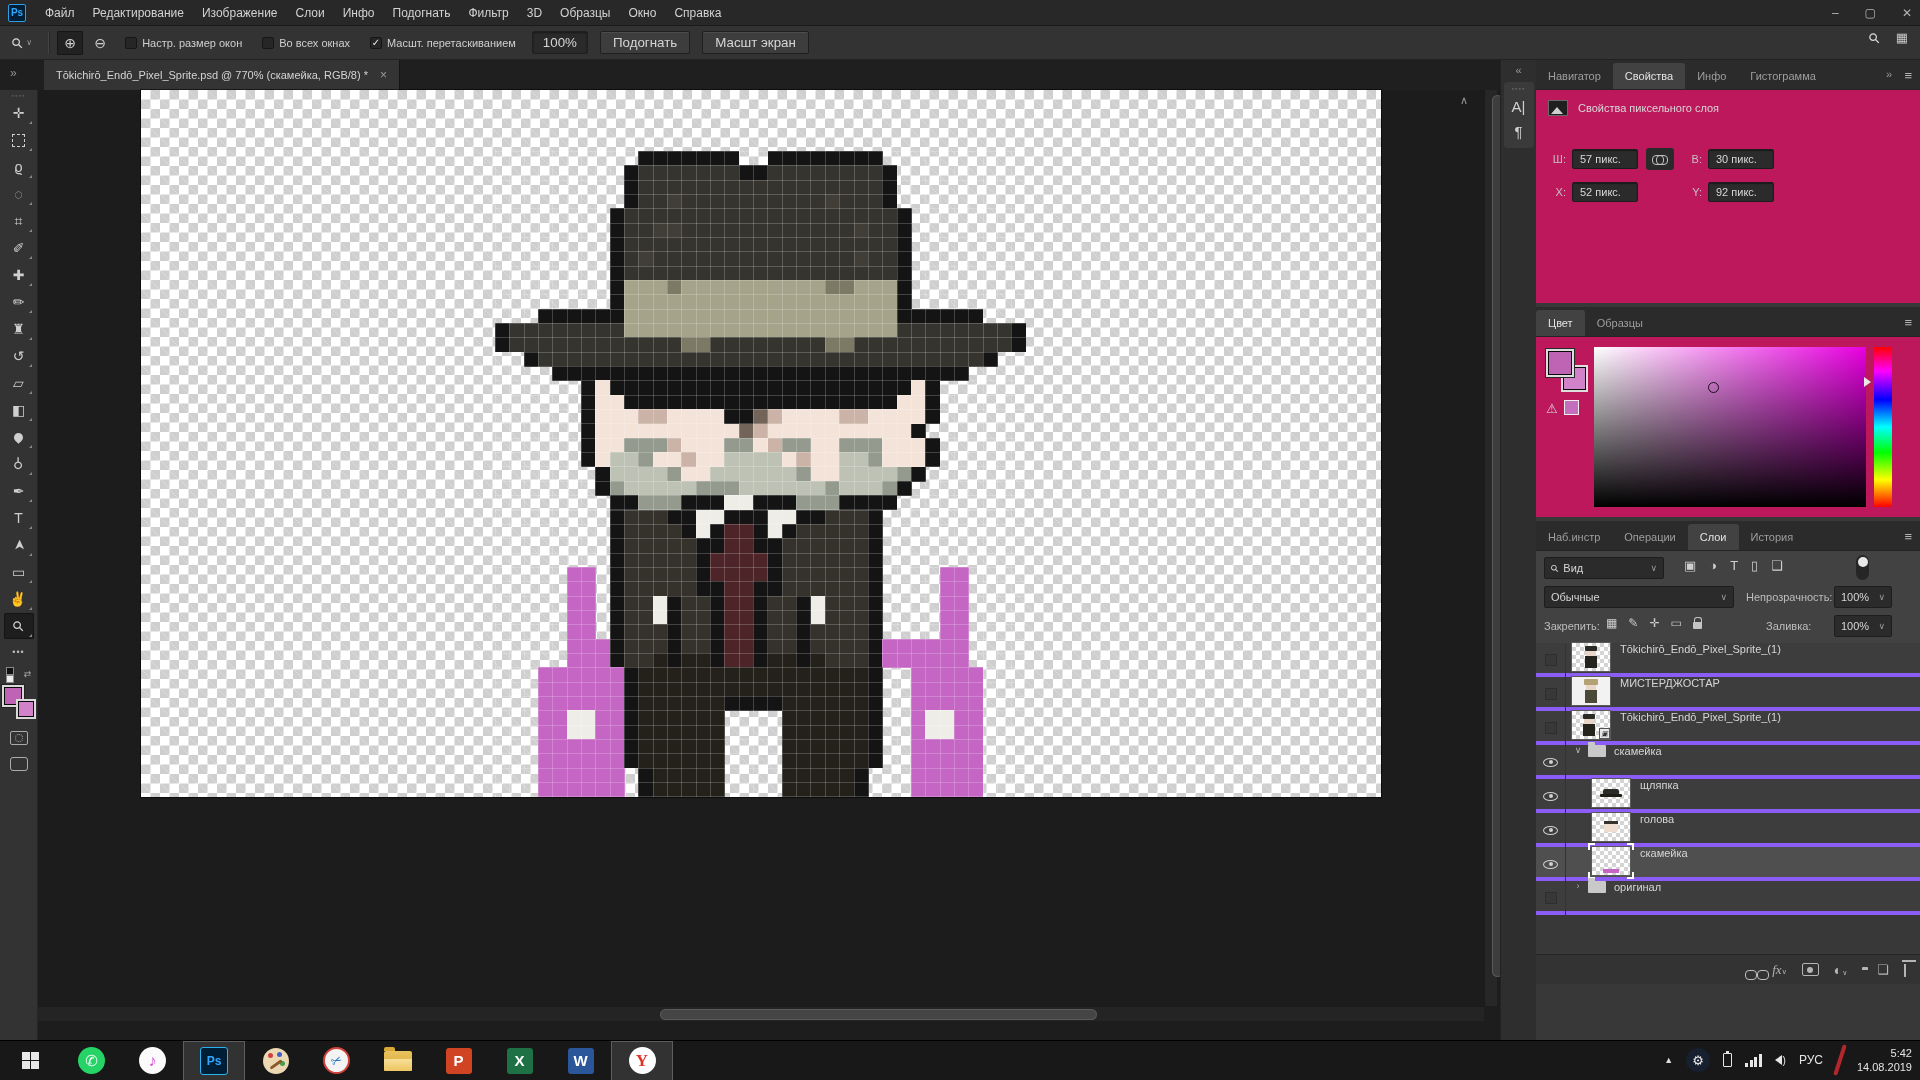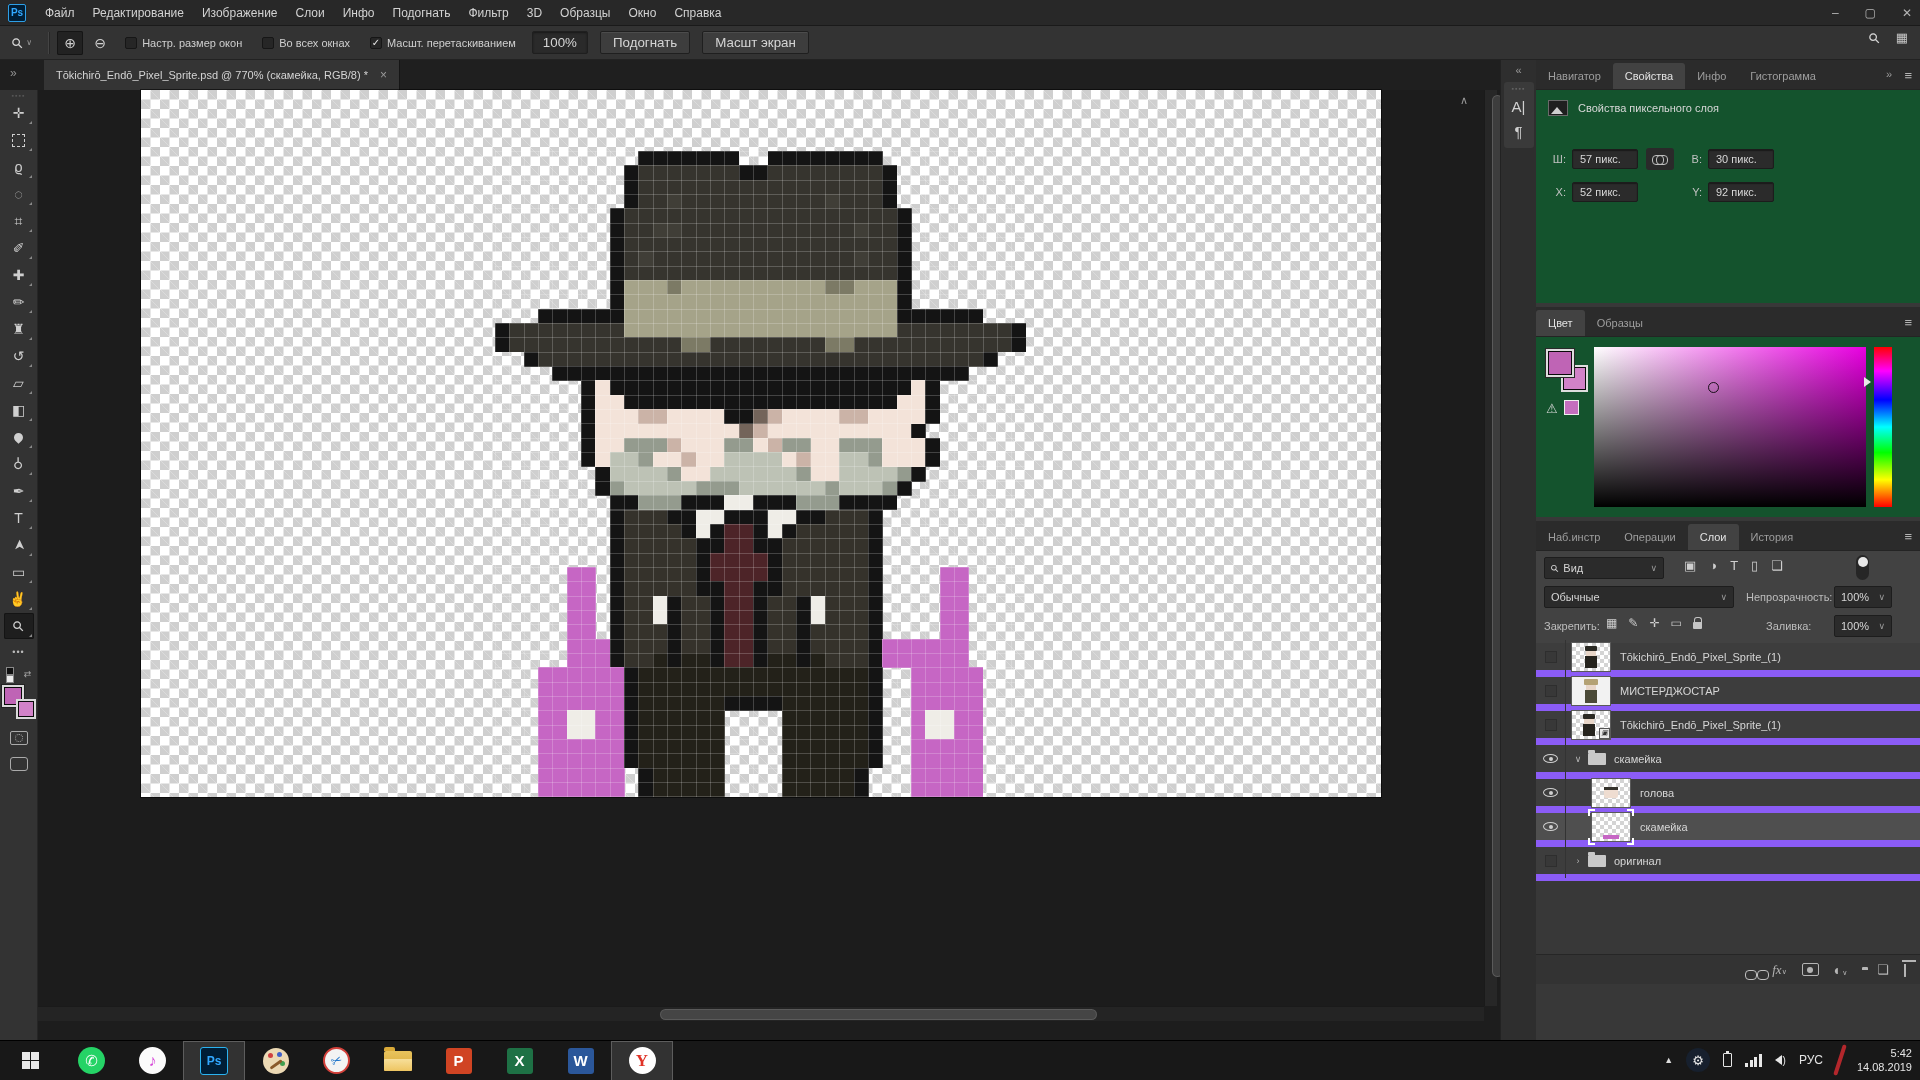--- a/index.html
+++ b/index.html
@@ -93,21 +93,21 @@
   #dock-box { width:30px; margin:6px auto 0; background:#3a3a3a; border-radius:3px; padding:3px 0 6px; }
   #dock-box .grip { text-align:center; color:#606060; font-size:7px; letter-spacing:1px; }
   .dock-btn { width:100%; text-align:center; color:#d0d0d0; font-size:15px; padding:6px 0 2px; }
 
   
   #panels { position:absolute; left:1536px; top:60px; width:384px; height:980px; background:#383838; font-size:11px; }
   .tabstrip { position:relative; height:30px; background:#2b2b2b; display:flex; align-items:flex-end; border-bottom:1px solid #242424; }
   .ptab { padding:7px 12px 7px; color:#9e9e9e; }
   .ptab.active { background:#424242; color:#e2e2e2; border-radius:3px 3px 0 0; }
   .ptab-menu { position:absolute; right:8px; top:8px; color:#b5b5b5; font-size:13px; }
-  .panel-content { background:#14532d; position:relative; }
+  .panel-content { background:#be185d; position:relative; }
 
   #prop-content { height:213px; }
   #prop-header { display:flex; align-items:center; gap:10px; padding:10px 0 4px 12px; color:#d8d8d8; }
   .pix-icon { width:20px; height:16px; background:#1f1f1f; border:1px solid #6a6a6a; position:relative; overflow:hidden; }
   .pix-icon::after { content:''; position:absolute; left:2px; bottom:1px; width:0; height:0;
     border-left:6px solid transparent; border-right:6px solid transparent; border-bottom:7px solid #cfcfcf; }
   .prop-row { position:absolute; left:0; display:flex; align-items:center; }
   .prop-label { width:20px; text-align:right; margin-right:6px; color:#c2c2c2; }
   .prop-field { width:66px; height:20px; background:#2b2b2b; border:1px solid #1c1c1c; border-radius:2px;
     color:#d8d8d8; display:flex; align-items:center; padding-left:7px; box-shadow:inset 0 1px 1px #1a1a1a; }
@@ -137,21 +137,21 @@
   #filter-icons { position:absolute; left:148px; top:7px; display:flex; gap:13px; color:#cfcfcf; font-size:13px; }
   #filter-toggle { position:absolute; left:320px; top:4px; width:13px; height:25px; background:#262626; border-radius:7px; }
   #filter-toggle i { position:absolute; left:1.5px; top:1.5px; width:10px; height:10px; background:#e8e8e8; border-radius:50%; }
   .ctl-label { position:absolute; color:#bdbdbd; }
   #lock-icons { position:absolute; left:70px; top:65px; display:flex; gap:11px; align-items:center; color:#cfcfcf; font-size:12px; }
   .mini-lock { width:9px; height:7px; background:#c5c5c5; border-radius:1px; position:relative; margin-top:5px; }
   .mini-lock::before { content:''; position:absolute; top:-5px; left:1px; width:6px; height:5px;
     border:1.5px solid #c5c5c5; border-bottom:none; border-radius:3px 3px 0 0; }
 
   #layer-list { background:#3d3d3d; }
-  .layer-row { display:flex; align-items:center; height:34px; border-bottom:7px solid #8b5cf6; position:relative; }
+  .layer-row { display:flex; align-items:flex-start; height:34px; border-bottom:4px solid #8b5cf6; position:relative; }
   .layer-row.selected { background:#4f4f4f; }
   .eye-cell { width:30px; height:34px; border-right:1px solid #333; display:flex; align-items:center; justify-content:center; flex:none; }
   .eye { width:15px; height:9px; border:1px solid #cfcfcf; border-radius:50%; position:relative; }
   .eye::after { content:''; position:absolute; left:4.5px; top:1.5px; width:4px; height:4px; background:#cfcfcf; border-radius:50%; }
   .eye-empty { width:12px; height:12px; background:#383838; border:1px solid #2e2e2e; }
   .row-caret { width:16px; text-align:center; color:#b5b5b5; font-size:9px; flex:none; margin-left:4px; }
   .indent { width:20px; flex:none; }
   .folder { width:18px; height:12px; background:#c9c9c9; border-radius:1px; position:relative; flex:none; margin:0 8px 0 2px; }
   .folder::before { content:''; position:absolute; top:-3px; left:0; width:7px; height:3px; background:#c9c9c9; border-radius:1px 1px 0 0; }
   .thumb { width:38px; height:28px; flex:none; margin:0 10px 0 6px; position:relative;
@@ -1622,20 +1622,31 @@
           <span class="row-caret">∨</span>
           <i class="folder"></i>
           <span class="layer-name">скамейка</span>
         </div>
         <div class="layer-row">
           <div class="eye-cell">
             <i class="eye"></i>
           </div>
           <span class="indent"></span>
           <div class="thumb">
+            <i class="m" style="left:11px;top:10px;width:16px;height:6px;background:#2b2a24;border-radius:2px"></i>
+            <i class="m" style="left:8px;top:15px;width:22px;height:3px;background:#1e1d18;border-radius:1px"></i>
+          </div>
+          <span class="layer-name">щляпка</span>
+        </div>
+        <div class="layer-row">
+          <div class="eye-cell">
+            <i class="eye"></i>
+          </div>
+          <span class="indent"></span>
+          <div class="thumb">
             <i class="m" style="left:12px;top:8px;width:14px;height:11px;background:#efddd1;border-radius:2px"></i>
             <i class="m" style="left:12px;top:8px;width:14px;height:3px;background:#35332c"></i>
           </div>
           <span class="layer-name">голова</span>
         </div>
         <div class="layer-row selected">
           <div class="eye-cell">
             <i class="eye"></i>
           </div>
           <span class="indent"></span>

